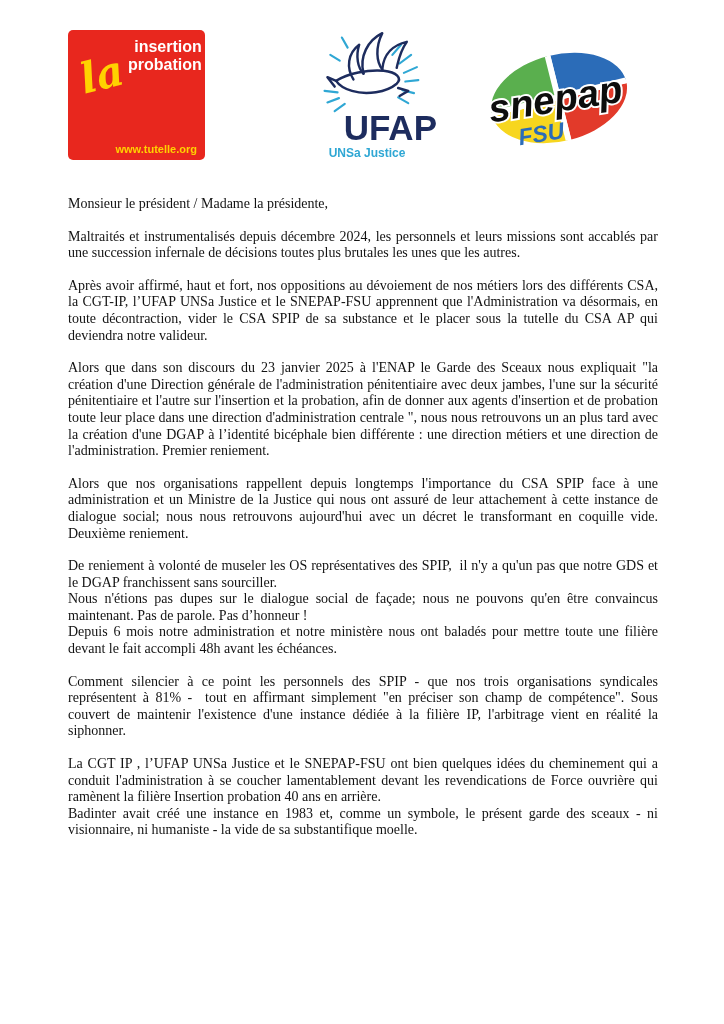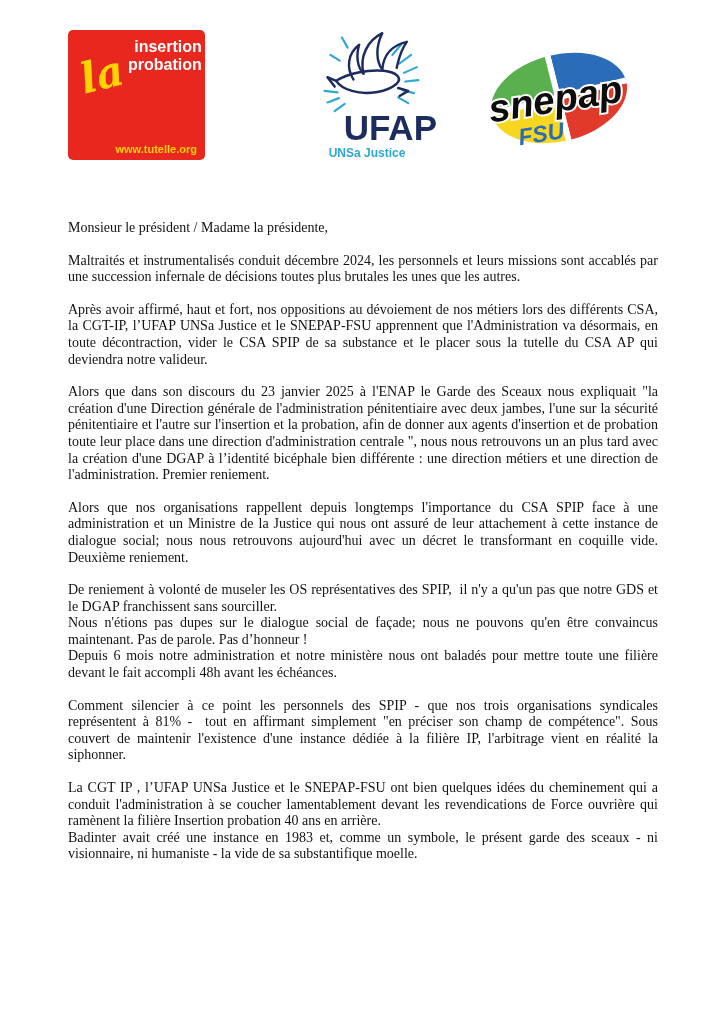--- a/index.html
+++ b/index.html
@@ -51,21 +51,21 @@
   .ufap-sub{
     color:#2fa7d4;font-family:"Liberation Sans",sans-serif;
     font-weight:bold;font-size:12px;
     padding-right:6px;margin-top:1px;
   }
 
   .logo-snepap{position:absolute;left:482px;top:46px;width:154px;height:104px;}
 
   
   .letter-body{
-    position:absolute;left:68px;top:220px;width:590px;
+    position:absolute;left:68px;top:196px;width:590px;
     color:#121212;font-size:14px;line-height:16.6px;
     text-align:justify;
   }
   .letter-body p{
     margin:0 0 16px 0;
     white-space:pre-wrap;
   }
 </style>
 </head>
 <body>
@@ -130,21 +130,21 @@
           </g>
         </g>
         <text x="6" y="68" transform="rotate(-9 80 54)" font-family="Liberation Sans, sans-serif" font-weight="bold" font-style="italic" font-size="40" fill="#0d0d0d" stroke="#ffffff" stroke-width="4" paint-order="stroke">snepap</text>
         <text x="32" y="96" transform="rotate(-9 80 54)" font-family="Liberation Sans, sans-serif" font-weight="bold" font-style="italic" font-size="24" fill="#2b6cb8">FSU</text>
       </svg>
     </div>
   </header>
 
   <main class="letter-body">
     <p>Monsieur le président / Madame la présidente,</p>
-    <p>Maltraités et instrumentalisés conduit décembre 2024, les personnels et leurs missions sont accablés par une succession infernale de décisions toutes plus brutales les unes que les autres.</p>
+    <p>Maltraités et instrumentalisés depuis décembre 2024, les personnels et leurs missions sont accablés par une succession infernale de décisions toutes plus brutales les unes que les autres.</p>
     <p>Après avoir affirmé, haut et fort, nos oppositions au dévoiement de nos métiers lors des différents CSA, la CGT-IP, l’UFAP UNSa Justice et le SNEPAP-FSU apprennent que l'Administration va désormais, en toute décontraction, vider le CSA SPIP de sa substance et le placer sous la tutelle du CSA AP qui deviendra notre valideur.</p>
     <p>Alors que dans son discours du 23 janvier 2025 à l'ENAP le Garde des Sceaux nous expliquait "la création d'une Direction générale de l'administration pénitentiaire avec deux jambes, l'une sur la sécurité pénitentiaire et l'autre sur l'insertion et la probation, afin de donner aux agents d'insertion et de probation toute leur place dans une direction d'administration centrale ", nous nous retrouvons un an plus tard avec la création d'une DGAP à l’identité bicéphale bien différente : une direction métiers et une direction de l'administration. Premier reniement.</p>
     <p>Alors que nos organisations rappellent depuis longtemps l'importance du CSA SPIP face à une administration et un Ministre de la Justice qui nous ont assuré de leur attachement à cette instance de dialogue social; nous nous retrouvons aujourd'hui avec un décret le transformant en coquille vide. Deuxième reniement.</p>
     <p>De reniement à volonté de museler les OS représentatives des SPIP,  il n'y a qu'un pas que notre GDS et le DGAP franchissent sans sourciller.
 Nous n'étions pas dupes sur le dialogue social de façade; nous ne pouvons qu'en être convaincus maintenant. Pas de parole. Pas d’honneur !
 Depuis 6 mois notre administration et notre ministère nous ont baladés pour mettre toute une filière devant le fait accompli 48h avant les échéances.</p>
     <p>Comment silencier à ce point les personnels des SPIP - que nos trois organisations syndicales représentent à 81% -  tout en affirmant simplement "en préciser son champ de compétence". Sous couvert de maintenir l'existence d'une instance dédiée à la filière IP, l'arbitrage vient en réalité la siphonner.</p>
     <p>La CGT IP , l’UFAP UNSa Justice et le SNEPAP-FSU ont bien quelques idées du cheminement qui a conduit l'administration à se coucher lamentablement devant les revendications de Force ouvrière qui ramènent la filière Insertion probation 40 ans en arrière.
 Badinter avait créé une instance en 1983 et, comme un symbole, le présent garde des sceaux - ni visionnaire, ni humaniste - la vide de sa substantifique moelle.</p>
   </main>

